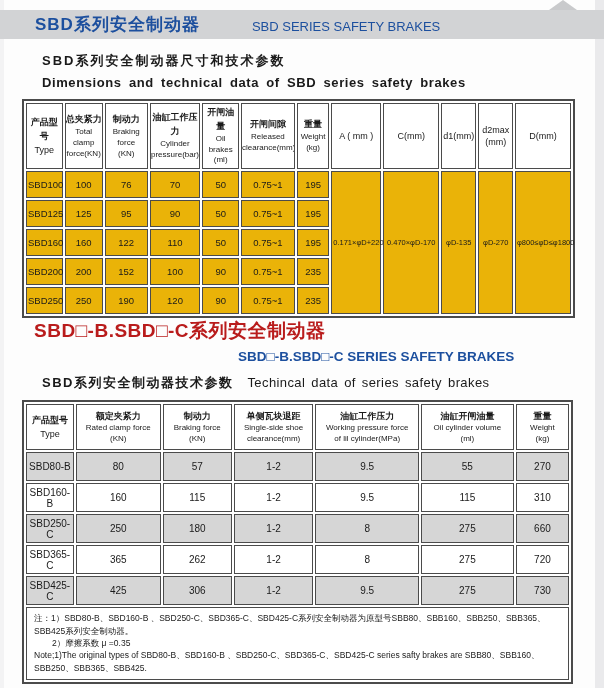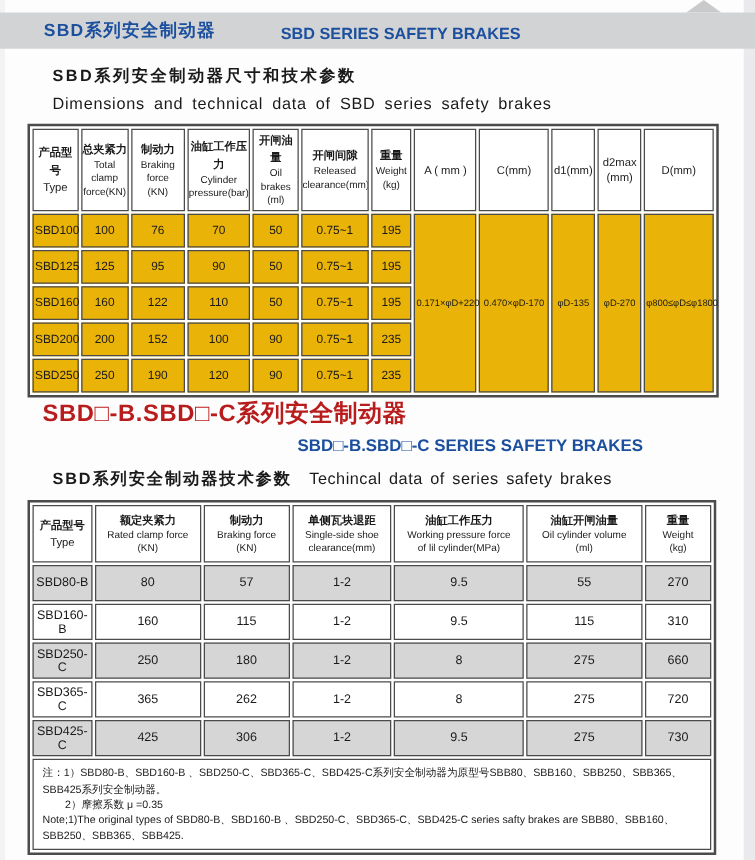--- a/index.html
+++ b/index.html
@@ -13,25 +13,25 @@
   .edge-left  { position:absolute; top:0; left:0; width:4px; height:688px; background:#f3f3f4; z-index:0; }
   .corner-triangle {
     position:absolute; top:0; left:549px; width:0; height:0; z-index:1;
     border-left:14px solid transparent; border-right:14px solid transparent;
     border-bottom:10px solid #c9cacc;
   }
   .banner {
     position:relative; z-index:2; margin-top:10px; height:29px;
     background:#d2d3d5; display:flex; align-items:center;
   }
-  .banner h1 { margin:0 0 0 35px; font-size:14px; font-weight:bold; color:#1c4f9e; letter-spacing:1px;text-align:center; }
-  .banner .banner-en { margin:3px 0 0 52px; font-size:13px; font-weight:bold; color:#1c4f9e; }
+  .banner h1 { margin:0 0 0 35px; font-size:17px; font-weight:bold; color:#1c4f9e; letter-spacing:1px;text-align:center; }
+  .banner .banner-en { margin:3px 0 0 52px; font-size:13px; font-weight:normal; color:#1c4f9e; }
 
   .subhead { margin:13px 0 0 42px; }
-  .subhead p { margin:0; font-size:13px; }
+  .subhead p { margin:0; font-size:13px;font-weight:bold; }
   .subhead .zh { font-weight:bold; letter-spacing:2px; }
   .subhead .en { margin-top:5px; letter-spacing:0.6px; word-spacing:3px; }
 
   table.tbl {
     border-collapse:separate; border-spacing:2px; table-layout:fixed;
     background:#fff; border:2px solid #4b4b4b; position:relative; z-index:2;
   }
   .tbl th { background:#fff; border:1px solid #4b4b4b; text-align:center; vertical-align:middle; padding:2px 0; font-weight:normal; overflow:hidden; }
   .tbl th .l1 { display:block; font-size:9px; font-weight:bold; line-height:1.55; }
   .tbl th .l2 { display:block; font-size:8px; line-height:1.35; }

